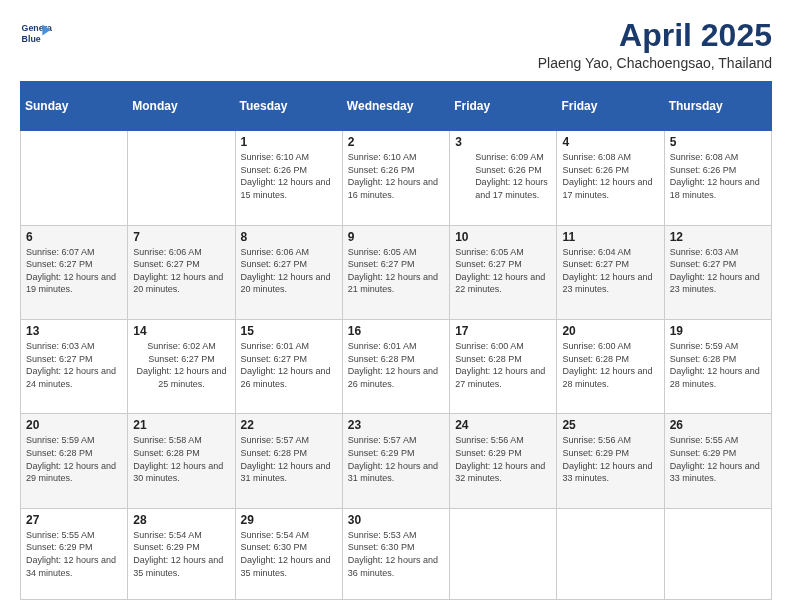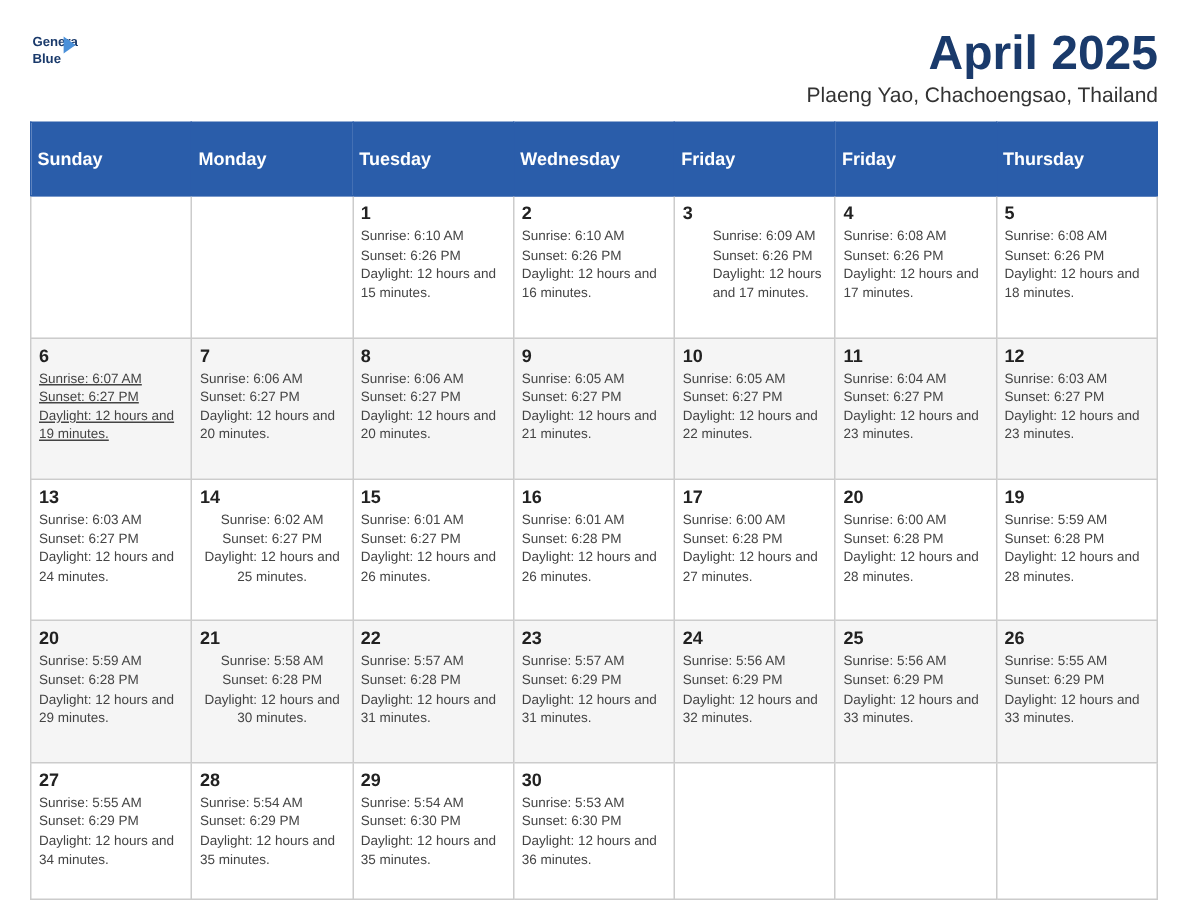--- a/index.html
+++ b/index.html
@@ -155,21 +155,21 @@
           <td>
             <span class="day-number">5</span>
             <div class="day-info" style="white-space: pre-line;">Sunrise: 6:08 AM
 Sunset: 6:26 PM
 Daylight: 12 hours and 18 minutes.</div>
           </td>
         </tr>
         <tr class="row-shade">
           <td>
             <span class="day-number">6</span>
-            <div class="day-info" style="white-space: pre-line; text-decoration: underline;">Sunrise: 6:07 AM
+            <div class="day-info" style="white-space: pre-line;">Sunrise: 6:07 AM
 Sunset: 6:27 PM
 Daylight: 12 hours and 19 minutes.</div>
           </td>
           <td>
             <span class="day-number">7</span>
             <div class="day-info" style="white-space: pre-line;">Sunrise: 6:06 AM
 Sunset: 6:27 PM
 Daylight: 12 hours and 20 minutes.</div>
           </td>
           <td>
@@ -249,21 +249,21 @@
         </tr>
         <tr class="row-shade">
           <td>
             <span class="day-number">20</span>
             <div class="day-info" style="white-space: pre-line;">Sunrise: 5:59 AM
 Sunset: 6:28 PM
 Daylight: 12 hours and 29 minutes.</div>
           </td>
           <td>
             <span class="day-number">21</span>
-            <div class="day-info" style="white-space: pre-line; text-align: center;">Sunrise: 5:58 AM
+            <div class="day-info" style="white-space: pre-line;">Sunrise: 5:58 AM
 Sunset: 6:28 PM
 Daylight: 12 hours and 30 minutes.</div>
           </td>
           <td>
             <span class="day-number">22</span>
             <div class="day-info" style="white-space: pre-line;">Sunrise: 5:57 AM
 Sunset: 6:28 PM
 Daylight: 12 hours and 31 minutes.</div>
           </td>
           <td>

